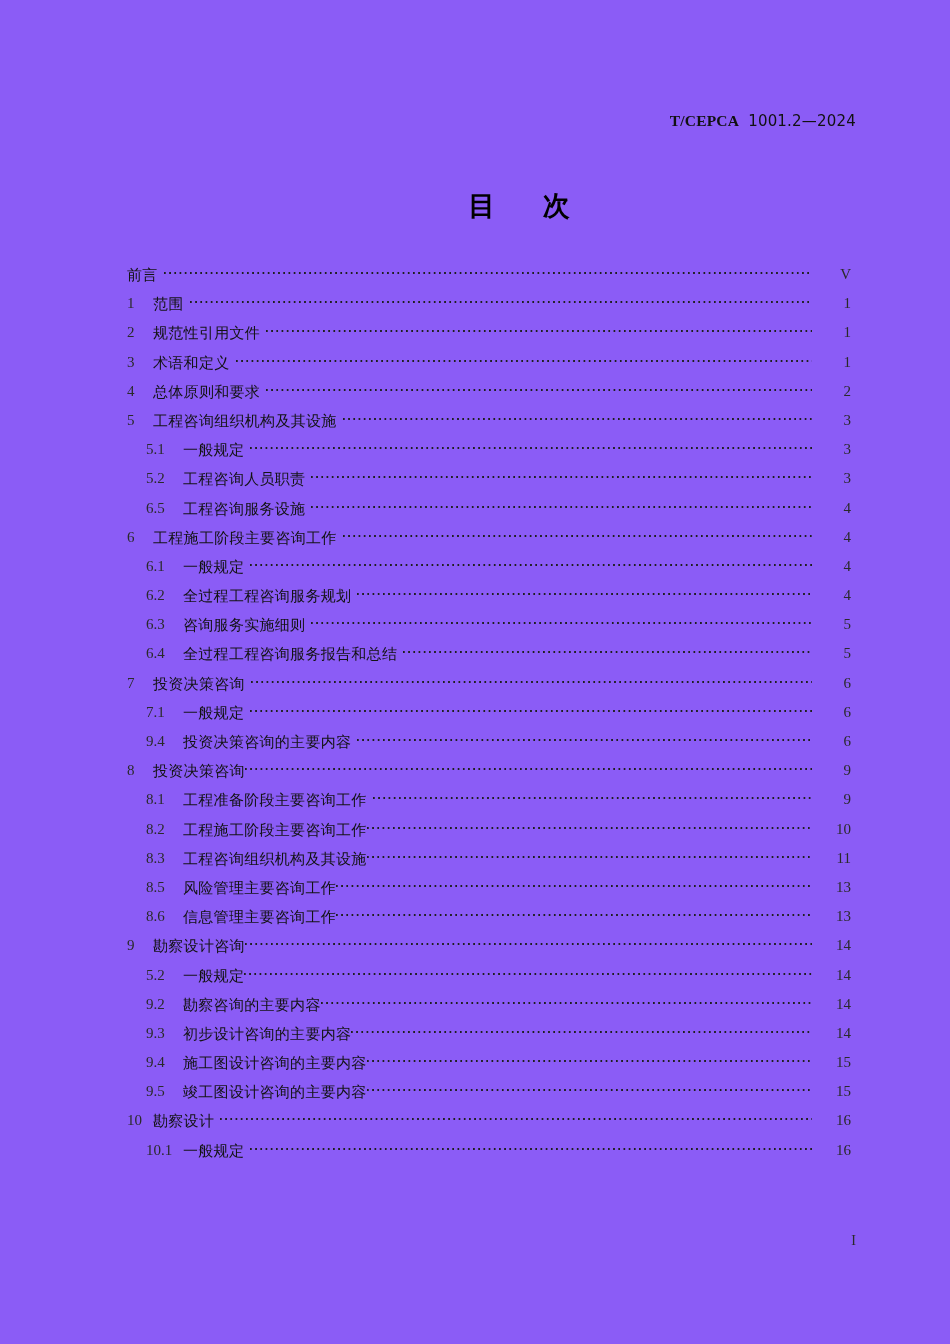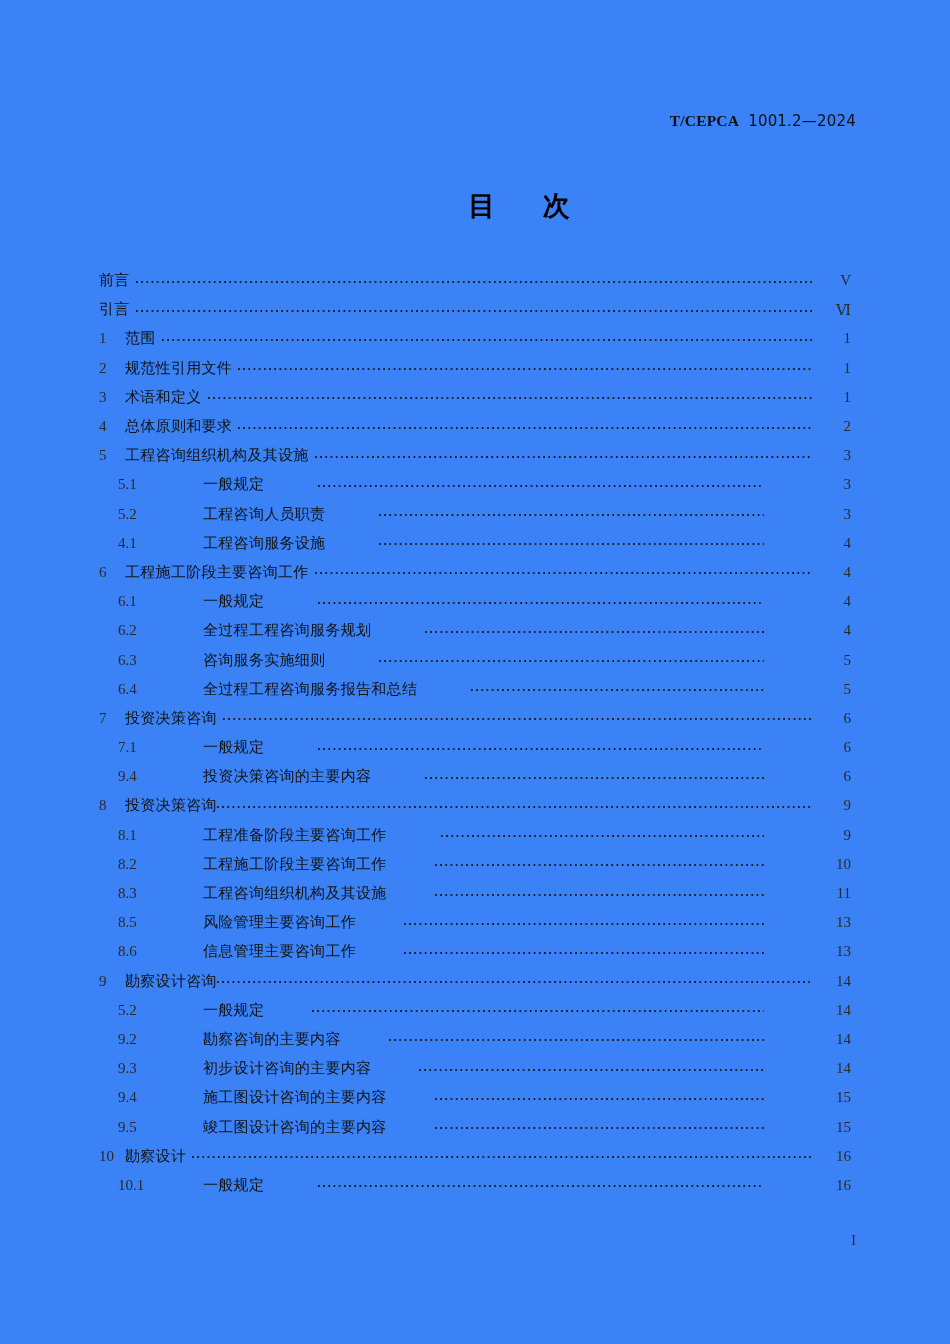--- a/index.html
+++ b/index.html
@@ -14,21 +14,21 @@
     font-family: "Liberation Serif", "DejaVu Serif", serif;
     color: #1a1a1a;
     overflow: hidden;
   }
 
   .page {
     position: absolute;
     inset: 0;
     width: 950px;
     height: 1344px;
-    background: #3b82f6;
+    background: #8b5cf6;
   }
 
   
   .running-header {
     position: absolute;
     top: 112px;
     right: 94px;
     font-size: 15.5px;
     letter-spacing: 0.2px;
     white-space: nowrap;
@@ -64,38 +64,39 @@
   
   .toc-list {
     position: absolute;
     top: 266px;
     left: 99px;
     width: 752px;
   }
 
   .toc-entry {
     display: flex;
-    align-items: center;
+    align-items: flex-start;
     height: 29.2px;
     font-size: 15.5px;
     white-space: nowrap;
     color: #1c1c1c;
+    margin-left: 28px;
   }
 
   .toc-entry .e-num {
     font-family: "Liberation Serif", "DejaVu Serif", serif;
     font-size: 15px;
     text-align: left;
     flex: 0 0 auto;
     color: #2a2a2a;
   }
   
   .lvl-1 > .e-num { width: 26px; }
   
-  .lvl-2 { padding-left: 19px; gap: 48px; }
+  .lvl-2 { padding-left: 19px; }
   .lvl-2 > .e-num { width: 37px; }
 
   .toc-entry .e-label {
     flex: 0 0 auto;
     font-family: "DejaVu Sans", "Liberation Sans", sans-serif;
     font-size: 15px;
     letter-spacing: 0.3px;
     color: #131313;
   }
 
@@ -152,25 +153,20 @@
   </div>
 
   <div class="toc-title">目    次</div>
 
   <div class="toc-list">
       <div class="toc-entry lvl-1 noNum">
         <span class="e-label">前言</span>
         <span class="e-dots"></span>
         <span class="e-page">V</span>
       </div>
-      <div class="toc-entry lvl-1 noNum">
-        <span class="e-label">引言</span>
-        <span class="e-dots"></span>
-        <span class="e-page">Ⅵ</span>
-      </div>
       <div class="toc-entry lvl-1">
         <span class="e-num">1</span>
         <span class="e-label">范围</span>
         <span class="e-dots"></span>
         <span class="e-page">1</span>
       </div>
       <div class="toc-entry lvl-1">
         <span class="e-num">2</span>
         <span class="e-label">规范性引用文件</span>
         <span class="e-dots"></span>
@@ -200,21 +196,21 @@
         <span class="e-dots"></span>
         <span class="e-page">3</span>
       </div>
       <div class="toc-entry lvl-2">
         <span class="e-num">5.2</span>
         <span class="e-label">工程咨询人员职责</span>
         <span class="e-dots"></span>
         <span class="e-page">3</span>
       </div>
       <div class="toc-entry lvl-2">
-        <span class="e-num">4.1</span>
+        <span class="e-num">6.5</span>
         <span class="e-label">工程咨询服务设施</span>
         <span class="e-dots"></span>
         <span class="e-page">4</span>
       </div>
       <div class="toc-entry lvl-1">
         <span class="e-num">6</span>
         <span class="e-label">工程施工阶段主要咨询工作</span>
         <span class="e-dots"></span>
         <span class="e-page">4</span>
       </div>

